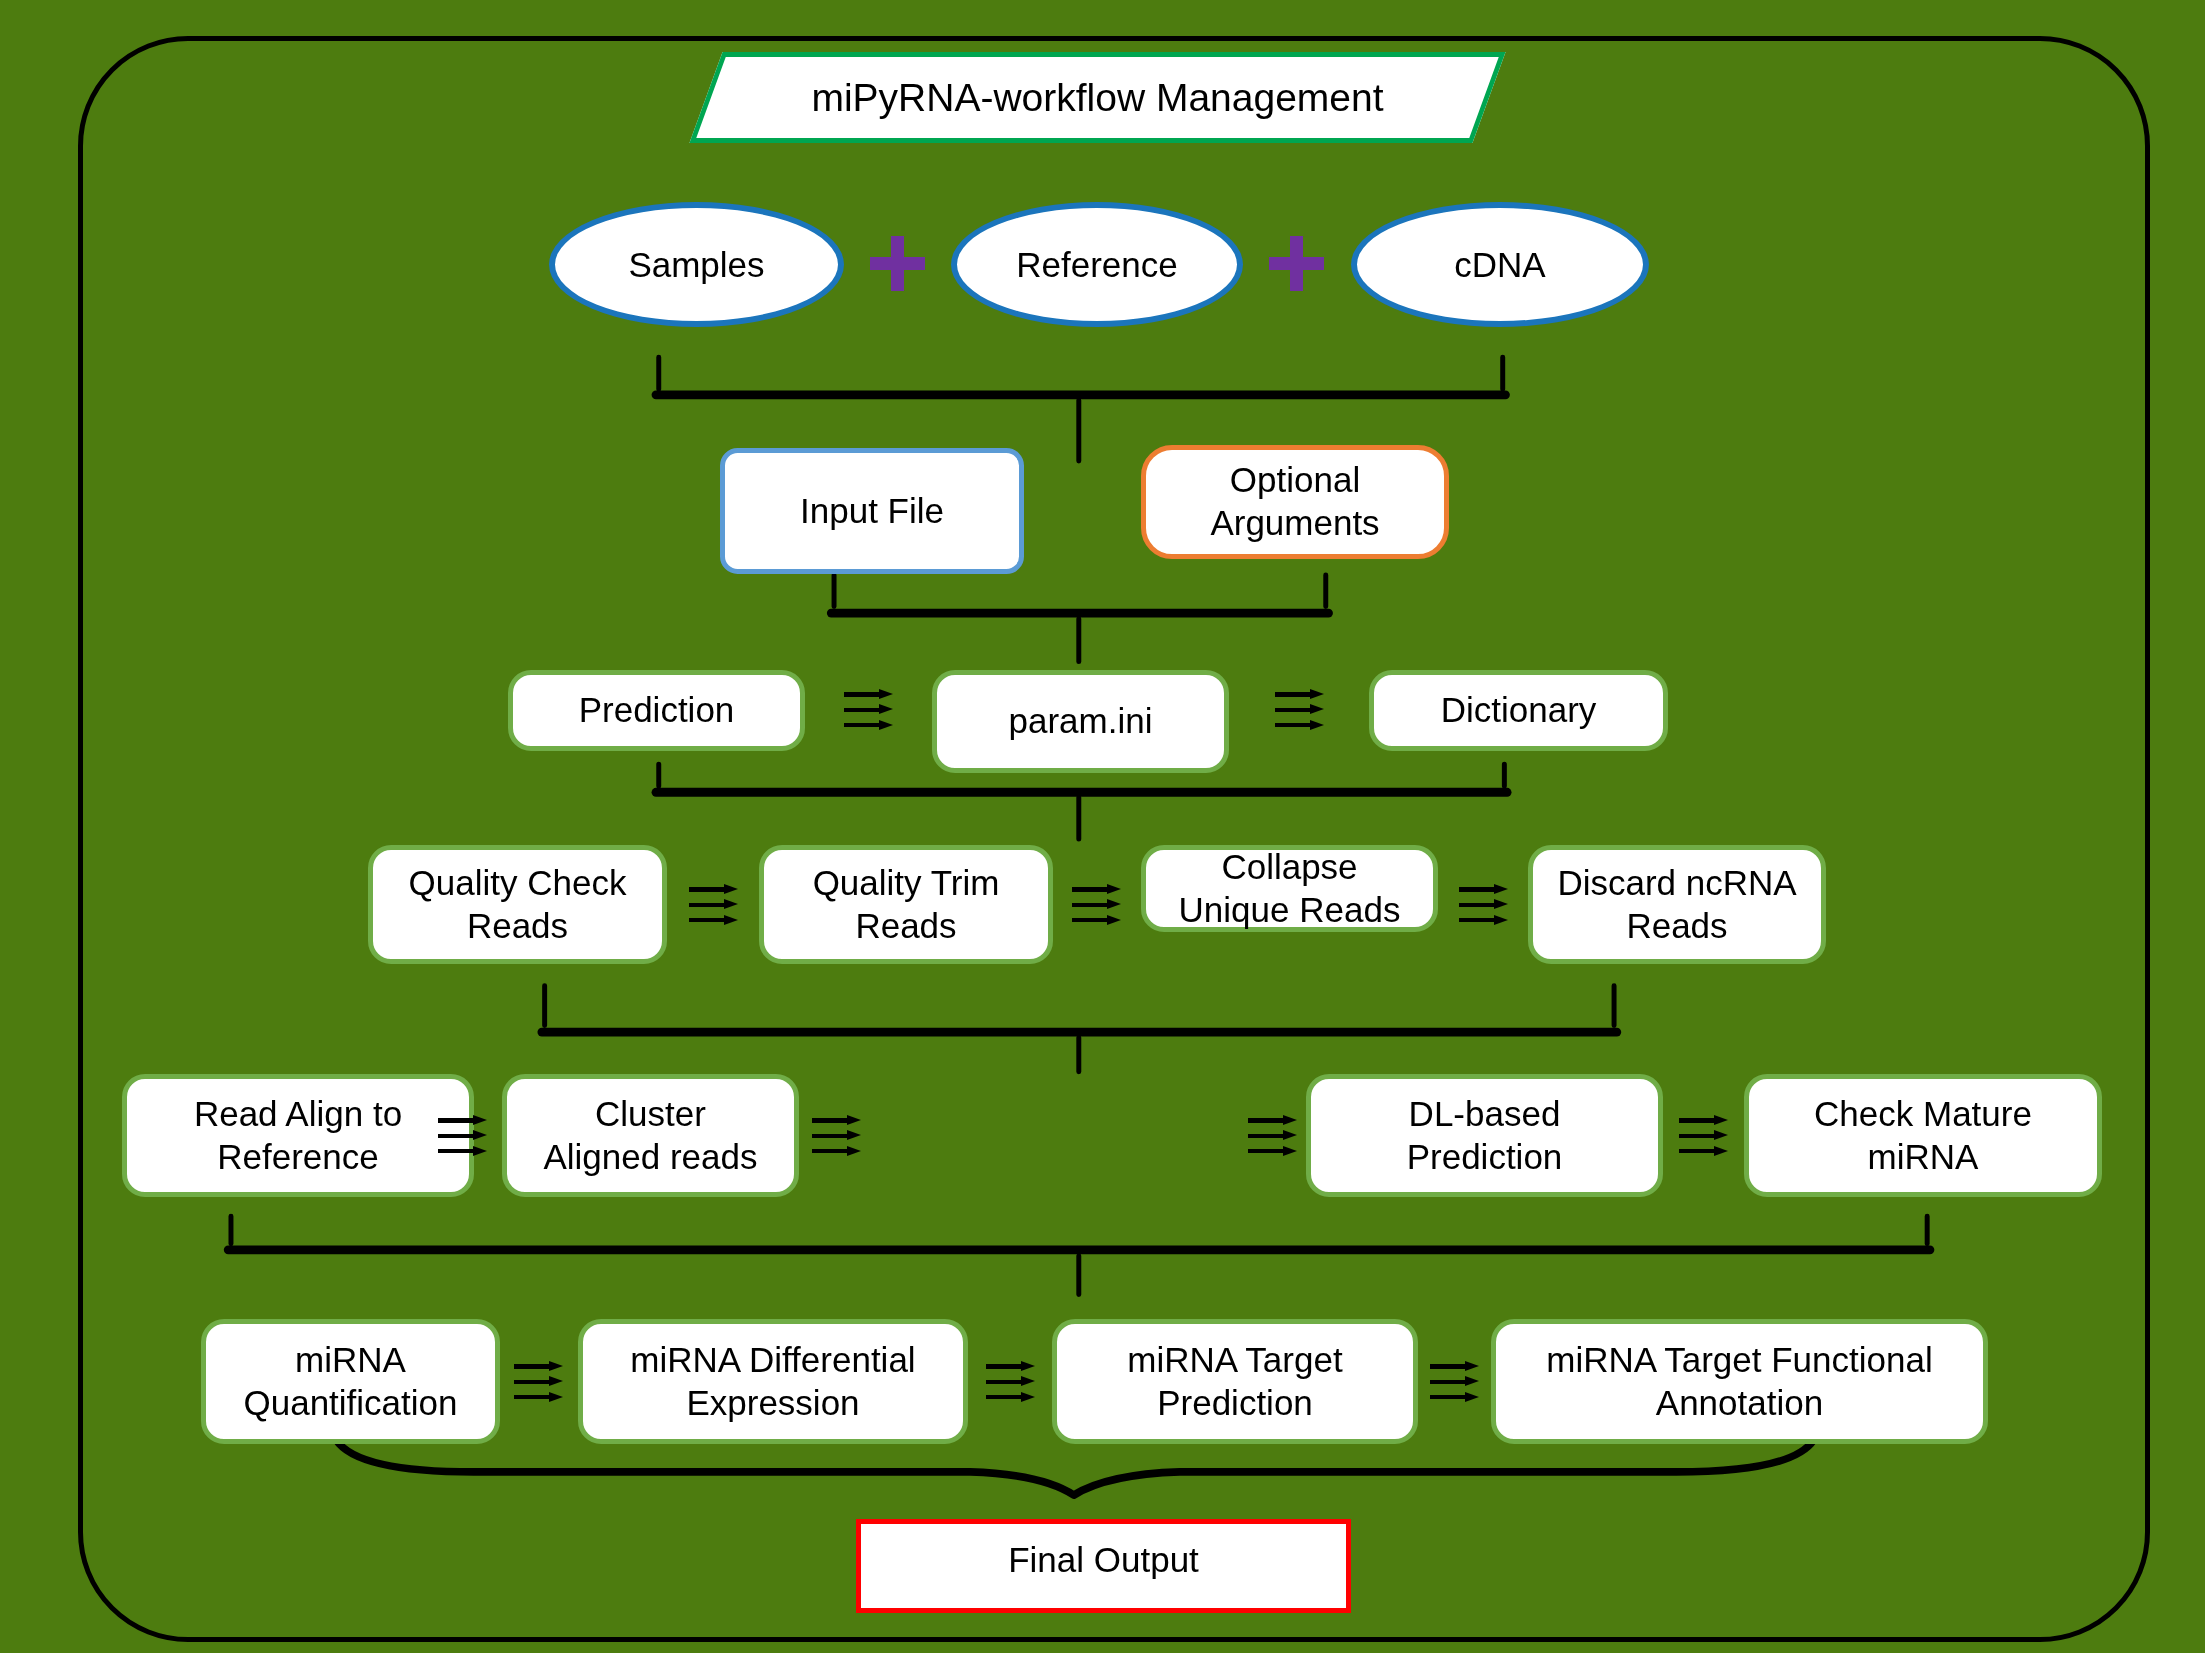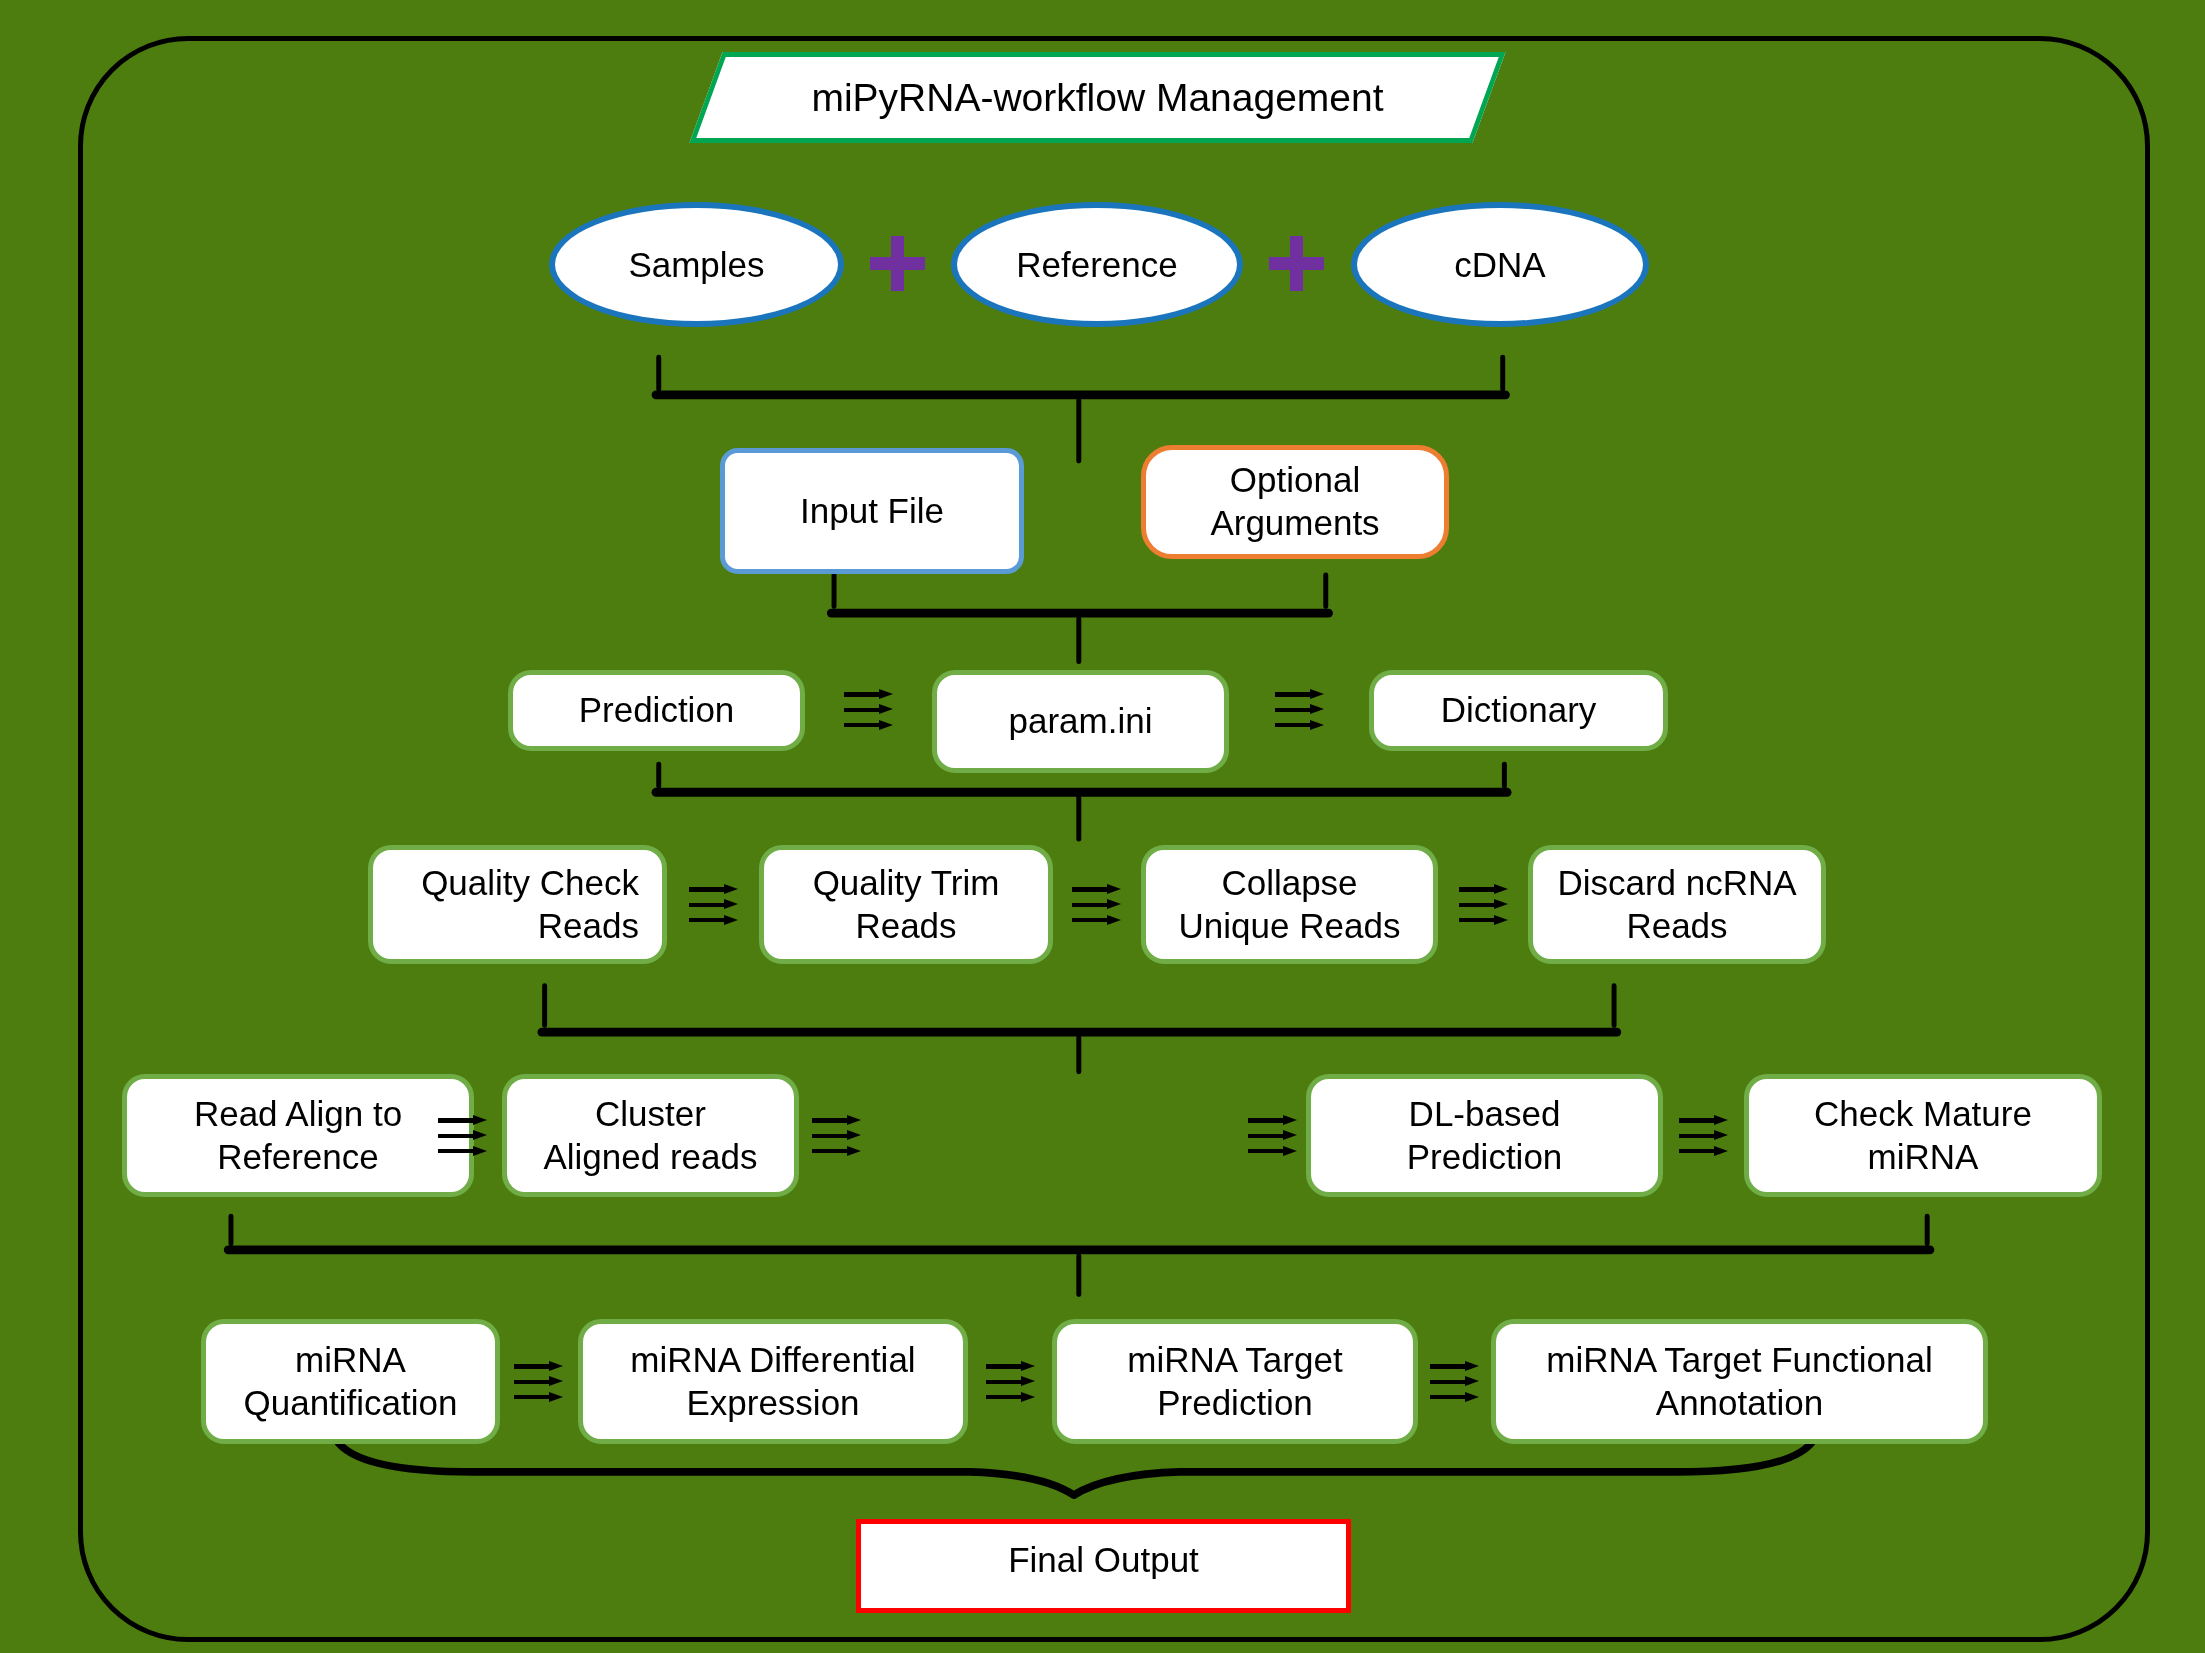--- a/index.html
+++ b/index.html
@@ -138,21 +138,21 @@
       <div class="arrow">
         <span class="shaft"></span>
         <span class="head"></span>
       </div>
     </div>
   <div class="box green" style="left:1369px; top:670px; width:299px; height:81px;">
     <span class="lbl">Dictionary</span>
   </div>
 
   <div class="box green" style="left:368px; top:845px; width:299px; height:119px;">
-    <span class="lbl" style="max-width:243px;text-align:right;">Quality Check Reads</span>
+    <span class="lbl" style="max-width:243px;">Quality Check Reads</span>
   </div>
   <div class="arrows3" style="left:689px; top:884px;">
       <div class="arrow">
         <span class="shaft"></span>
         <span class="head"></span>
       </div>
       <div class="arrow">
         <span class="shaft"></span>
         <span class="head"></span>
       </div>
@@ -171,21 +171,21 @@
       </div>
       <div class="arrow">
         <span class="shaft"></span>
         <span class="head"></span>
       </div>
       <div class="arrow">
         <span class="shaft"></span>
         <span class="head"></span>
       </div>
     </div>
-  <div class="box green" style="left:1141px; top:845px; width:297px; height:119px;">
+  <div class="box green" style="left:1141px; top:845px; width:297px; height:87px;">
     <span class="lbl" style="max-width:232px;">Collapse Unique Reads</span>
   </div>
   <div class="arrows3" style="left:1459px; top:884px;">
       <div class="arrow">
         <span class="shaft"></span>
         <span class="head"></span>
       </div>
       <div class="arrow">
         <span class="shaft"></span>
         <span class="head"></span>

